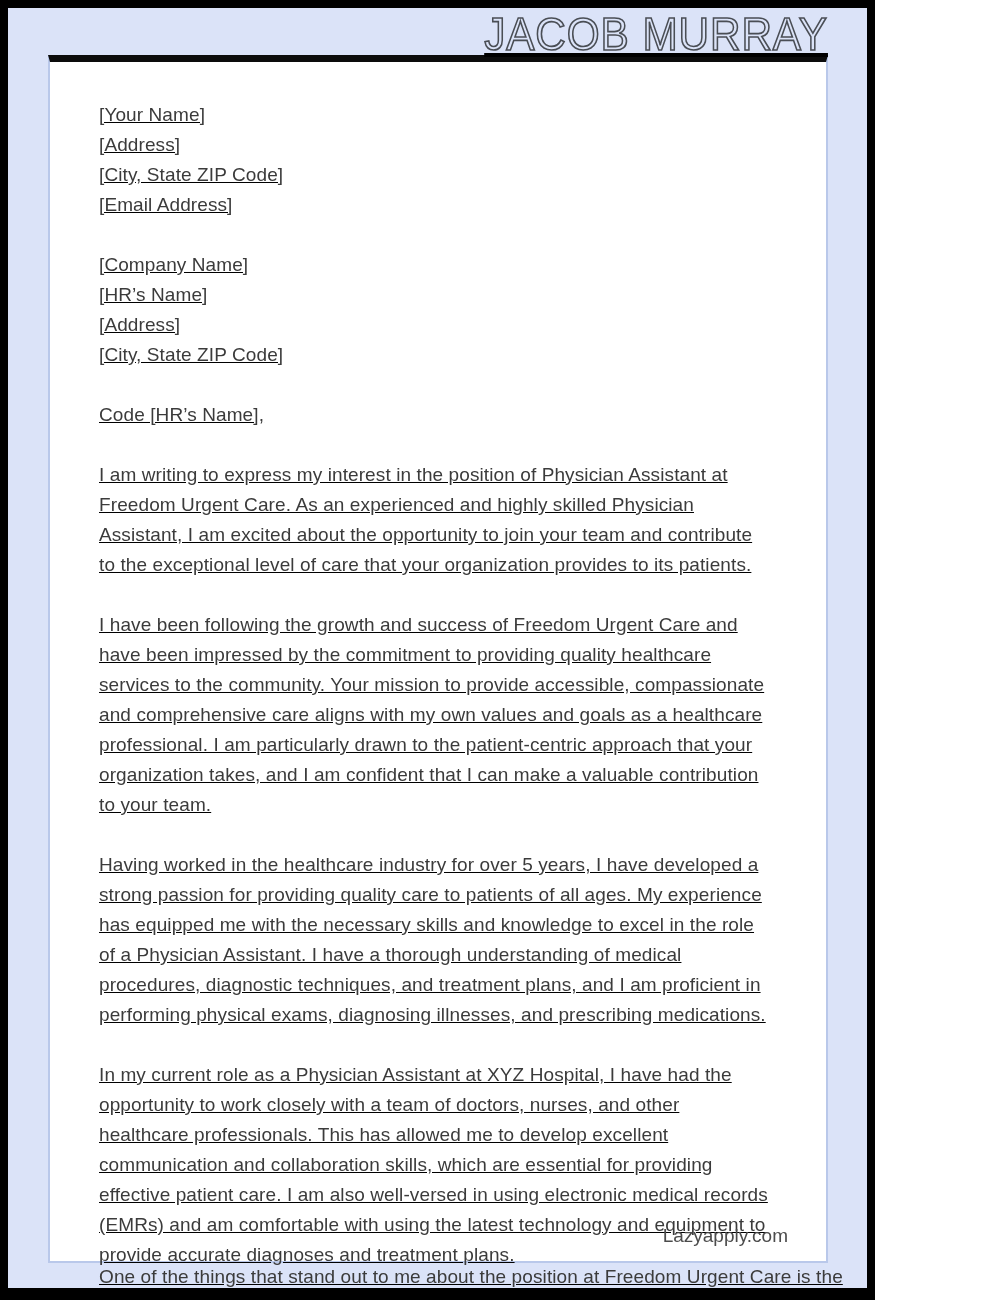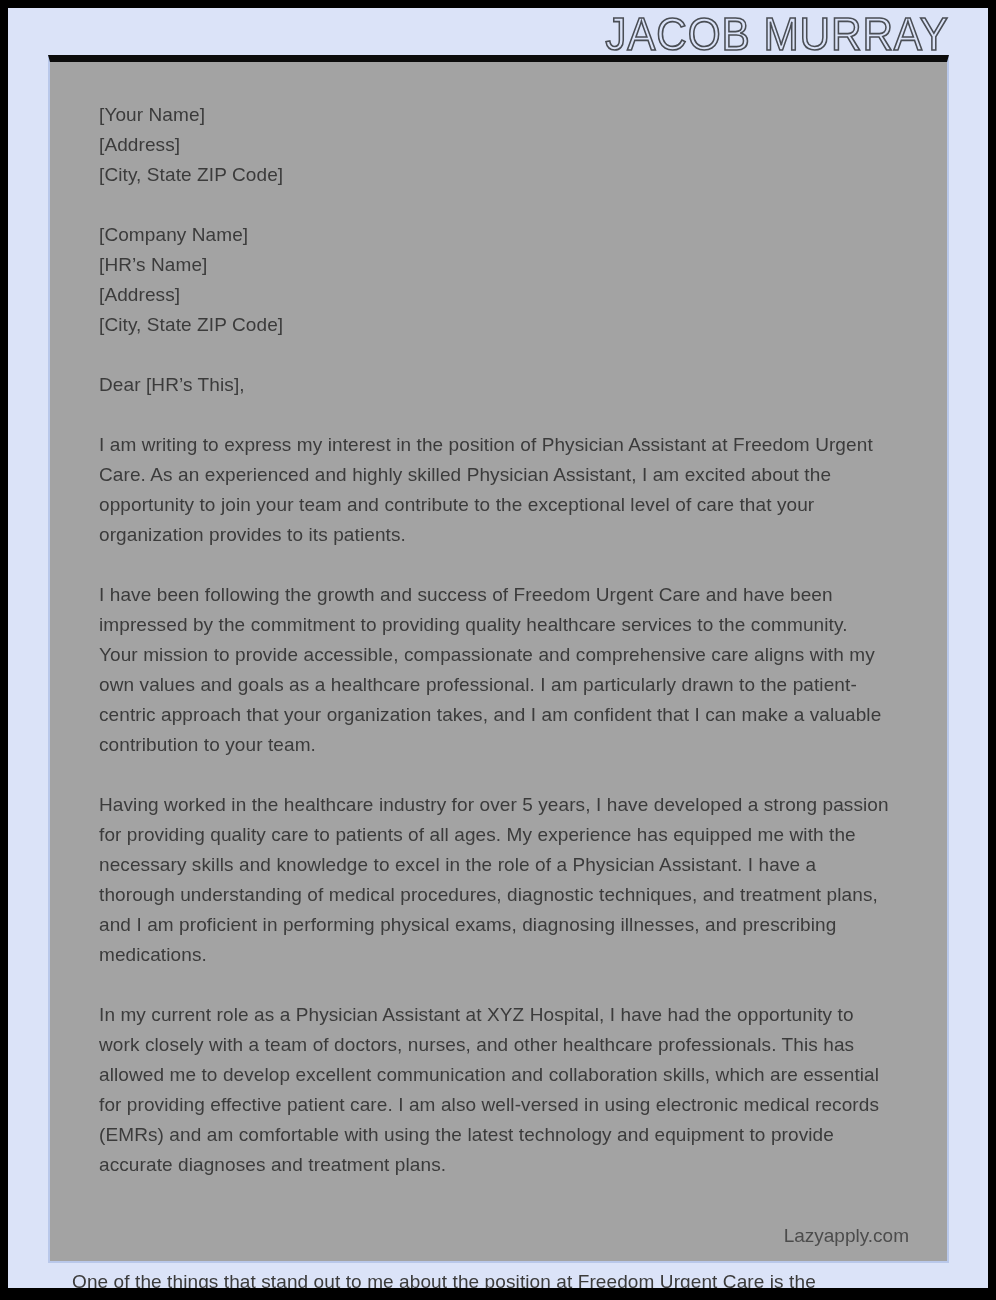--- a/index.html
+++ b/index.html
@@ -1,26 +1,27 @@
 <!DOCTYPE html>
 <html><head>
 <meta charset="utf-8">
 <style>
   * { margin: 0; padding: 0; box-sizing: border-box; }
   html, body { width: 996px; height: 1300px; }
   body { font-family: "Liberation Sans", sans-serif; }
 
   .frame {
-    width: 996px;
+    width: 875px;
     height: 1300px;
     background: #dbe3f8;
     border: 8px solid #000000;
     border-bottom-width: 12px;
     overflow: hidden;
     position: relative;
+    text-decoration: underline;
   }
 
   .header {
     height: 47px;
     display: flex;
     align-items: flex-end;
     justify-content: flex-end;
     padding-right: 39px;
     position: relative;
     z-index: 2;
@@ -35,21 +36,21 @@
     color: transparent;
     -webkit-text-stroke: 1.7px #4a4e55;
     text-stroke: 1.7px #4a4e55;
     transform: scaleX(0.9);
     transform-origin: 100% 100%;
   }
 
   .page {
     margin: 0 39px 0 40px;
     height: 1208px;
-    background: #a3a3a3;
+    background: #ffffff;
     border-top: 7px solid #0c0c0c;
     border-left: 2px solid #b9c8ea;
     border-right: 2px solid #b9c8ea;
     border-bottom: 2px solid #b9c8ea;
     position: relative;
   }
 
   .content {
     padding: 38px 57px 0 49px;
     font-size: 19px;
@@ -63,22 +64,21 @@
   .watermark {
     position: absolute;
     right: 38px;
     bottom: 17px;
     font-size: 19px;
     line-height: 16px;
     color: #4c4c4c;
   }
 
   .overflow-line {
-    margin-top: 5px;
-    padding-left: 64px;
+    padding-left: 91px;
     font-size: 19px;
     line-height: 28px;
     color: #3b3b3b;
     letter-spacing: 0.1px;
     white-space: nowrap;
   }
 </style>
 </head>
 <body>
 
@@ -88,30 +88,31 @@
     <h1 class="title">JACOB MURRAY</h1>
   </div>
 
   <div class="page">
     <div class="content">
 
       <div class="block">
         <div class="line">[Your Name]</div>
         <div class="line">[Address]</div>
         <div class="line">[City, State ZIP Code]</div>
+        <div class="line">[Email Address]</div>
       </div>
 
       <div class="block">
         <div class="line">[Company Name]</div>
         <div class="line">[HR’s Name]</div>
         <div class="line">[Address]</div>
         <div class="line">[City, State ZIP Code]</div>
       </div>
 
-      <p>Dear [HR’s This],</p>
+      <p>Code [HR’s Name],</p>
 
       <p>I am writing to express my interest in the position of Physician Assistant at Freedom Urgent Care. As an experienced and highly skilled Physician Assistant, I am excited about the opportunity to join your team and contribute to the exceptional level of care that your organization provides to its patients.</p>
       <p>I have been following the growth and success of Freedom Urgent Care and have been impressed by the commitment to providing quality healthcare services to the community. Your mission to provide accessible, compassionate and comprehensive care aligns with my own values and goals as a healthcare professional. I am particularly drawn to the patient-centric approach that your organization takes, and I am confident that I can make a valuable contribution to your team.</p>
       <p>Having worked in the healthcare industry for over 5 years, I have developed a strong passion for providing quality care to patients of all ages. My experience has equipped me with the necessary skills and knowledge to excel in the role of a Physician Assistant. I have a thorough understanding of medical procedures, diagnostic techniques, and treatment plans, and I am proficient in performing physical exams, diagnosing illnesses, and prescribing medications.</p>
       <p>In my current role as a Physician Assistant at XYZ Hospital, I have had the opportunity to work closely with a team of doctors, nurses, and other healthcare professionals. This has allowed me to develop excellent communication and collaboration skills, which are essential for providing effective patient care. I am also well-versed in using electronic medical records (EMRs) and am comfortable with using the latest technology and equipment to provide accurate diagnoses and treatment plans.</p>
 
     </div>
 
     <div class="watermark">Lazyapply.com</div>
   </div>

